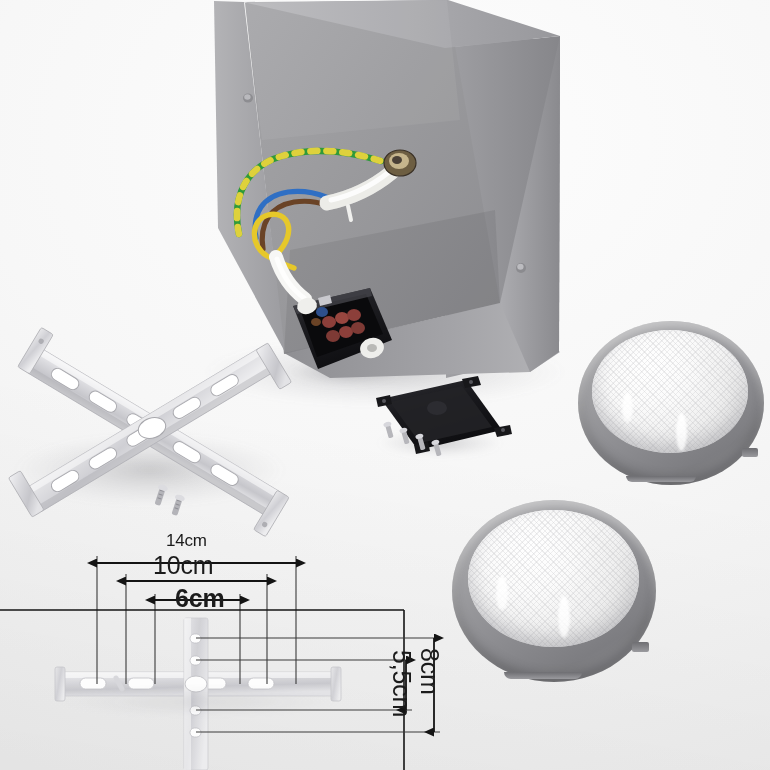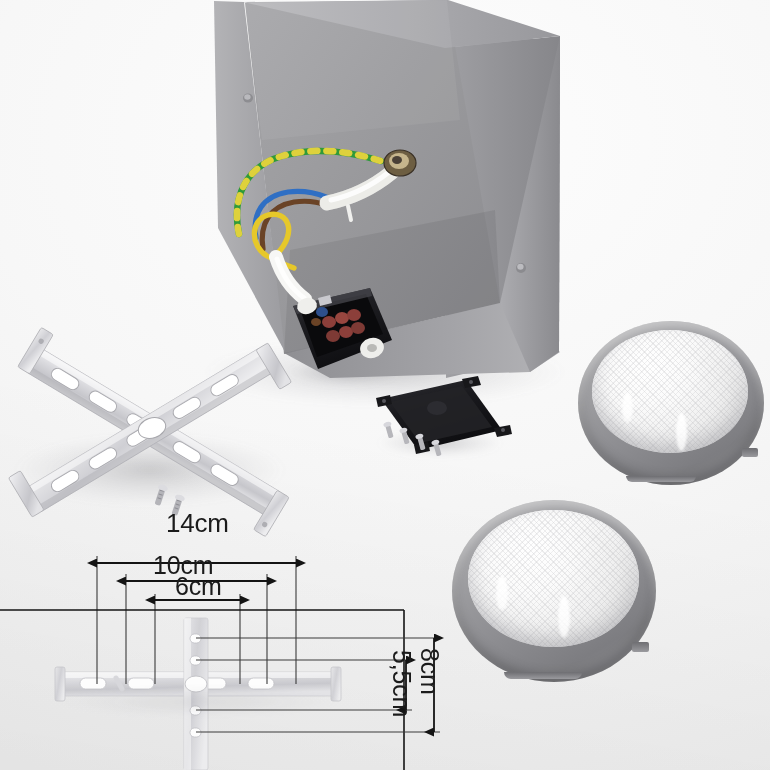--- a/index.html
+++ b/index.html
@@ -423,23 +423,23 @@
     </g>
 
     <g>
       <line x1="434" y1="638" x2="434" y2="732" stroke="#141414" stroke-width="1.8" marker-start="url(#arrU)" marker-end="url(#arrD)"></line>
     </g>
     <g>
       <line x1="406" y1="660" x2="406" y2="710" stroke="#141414" stroke-width="1.8" marker-start="url(#arrU)" marker-end="url(#arrD)"></line>
     </g>
   </svg>
 
-  <div class="dimtext" style="left:166px; top:508px; font-size:26px;">14cm</div>
+  <div class="dimtext" style="left:166px; top:531px; font-size:17px;">14cm</div>
 
   <div class="dimtext" style="left:153px; top:551px; font-size:25px;">10cm</div>
 
-  <div class="dimtext" style="left:175px; top:572px; font-size:25px;">6cm</div>
+  <div class="dimtext" style="left:175px; top:584px; font-size:25px;font-weight:bold;">6cm</div>
 
   <div class="dimtext vert" style="left:444px; top:648px; font-size:25px;">8cm</div>
 
   <div class="dimtext vert" style="left:416px; top:650px; font-size:25px;">5,5cm</div>
 
 </div>
 
 </body></html>

